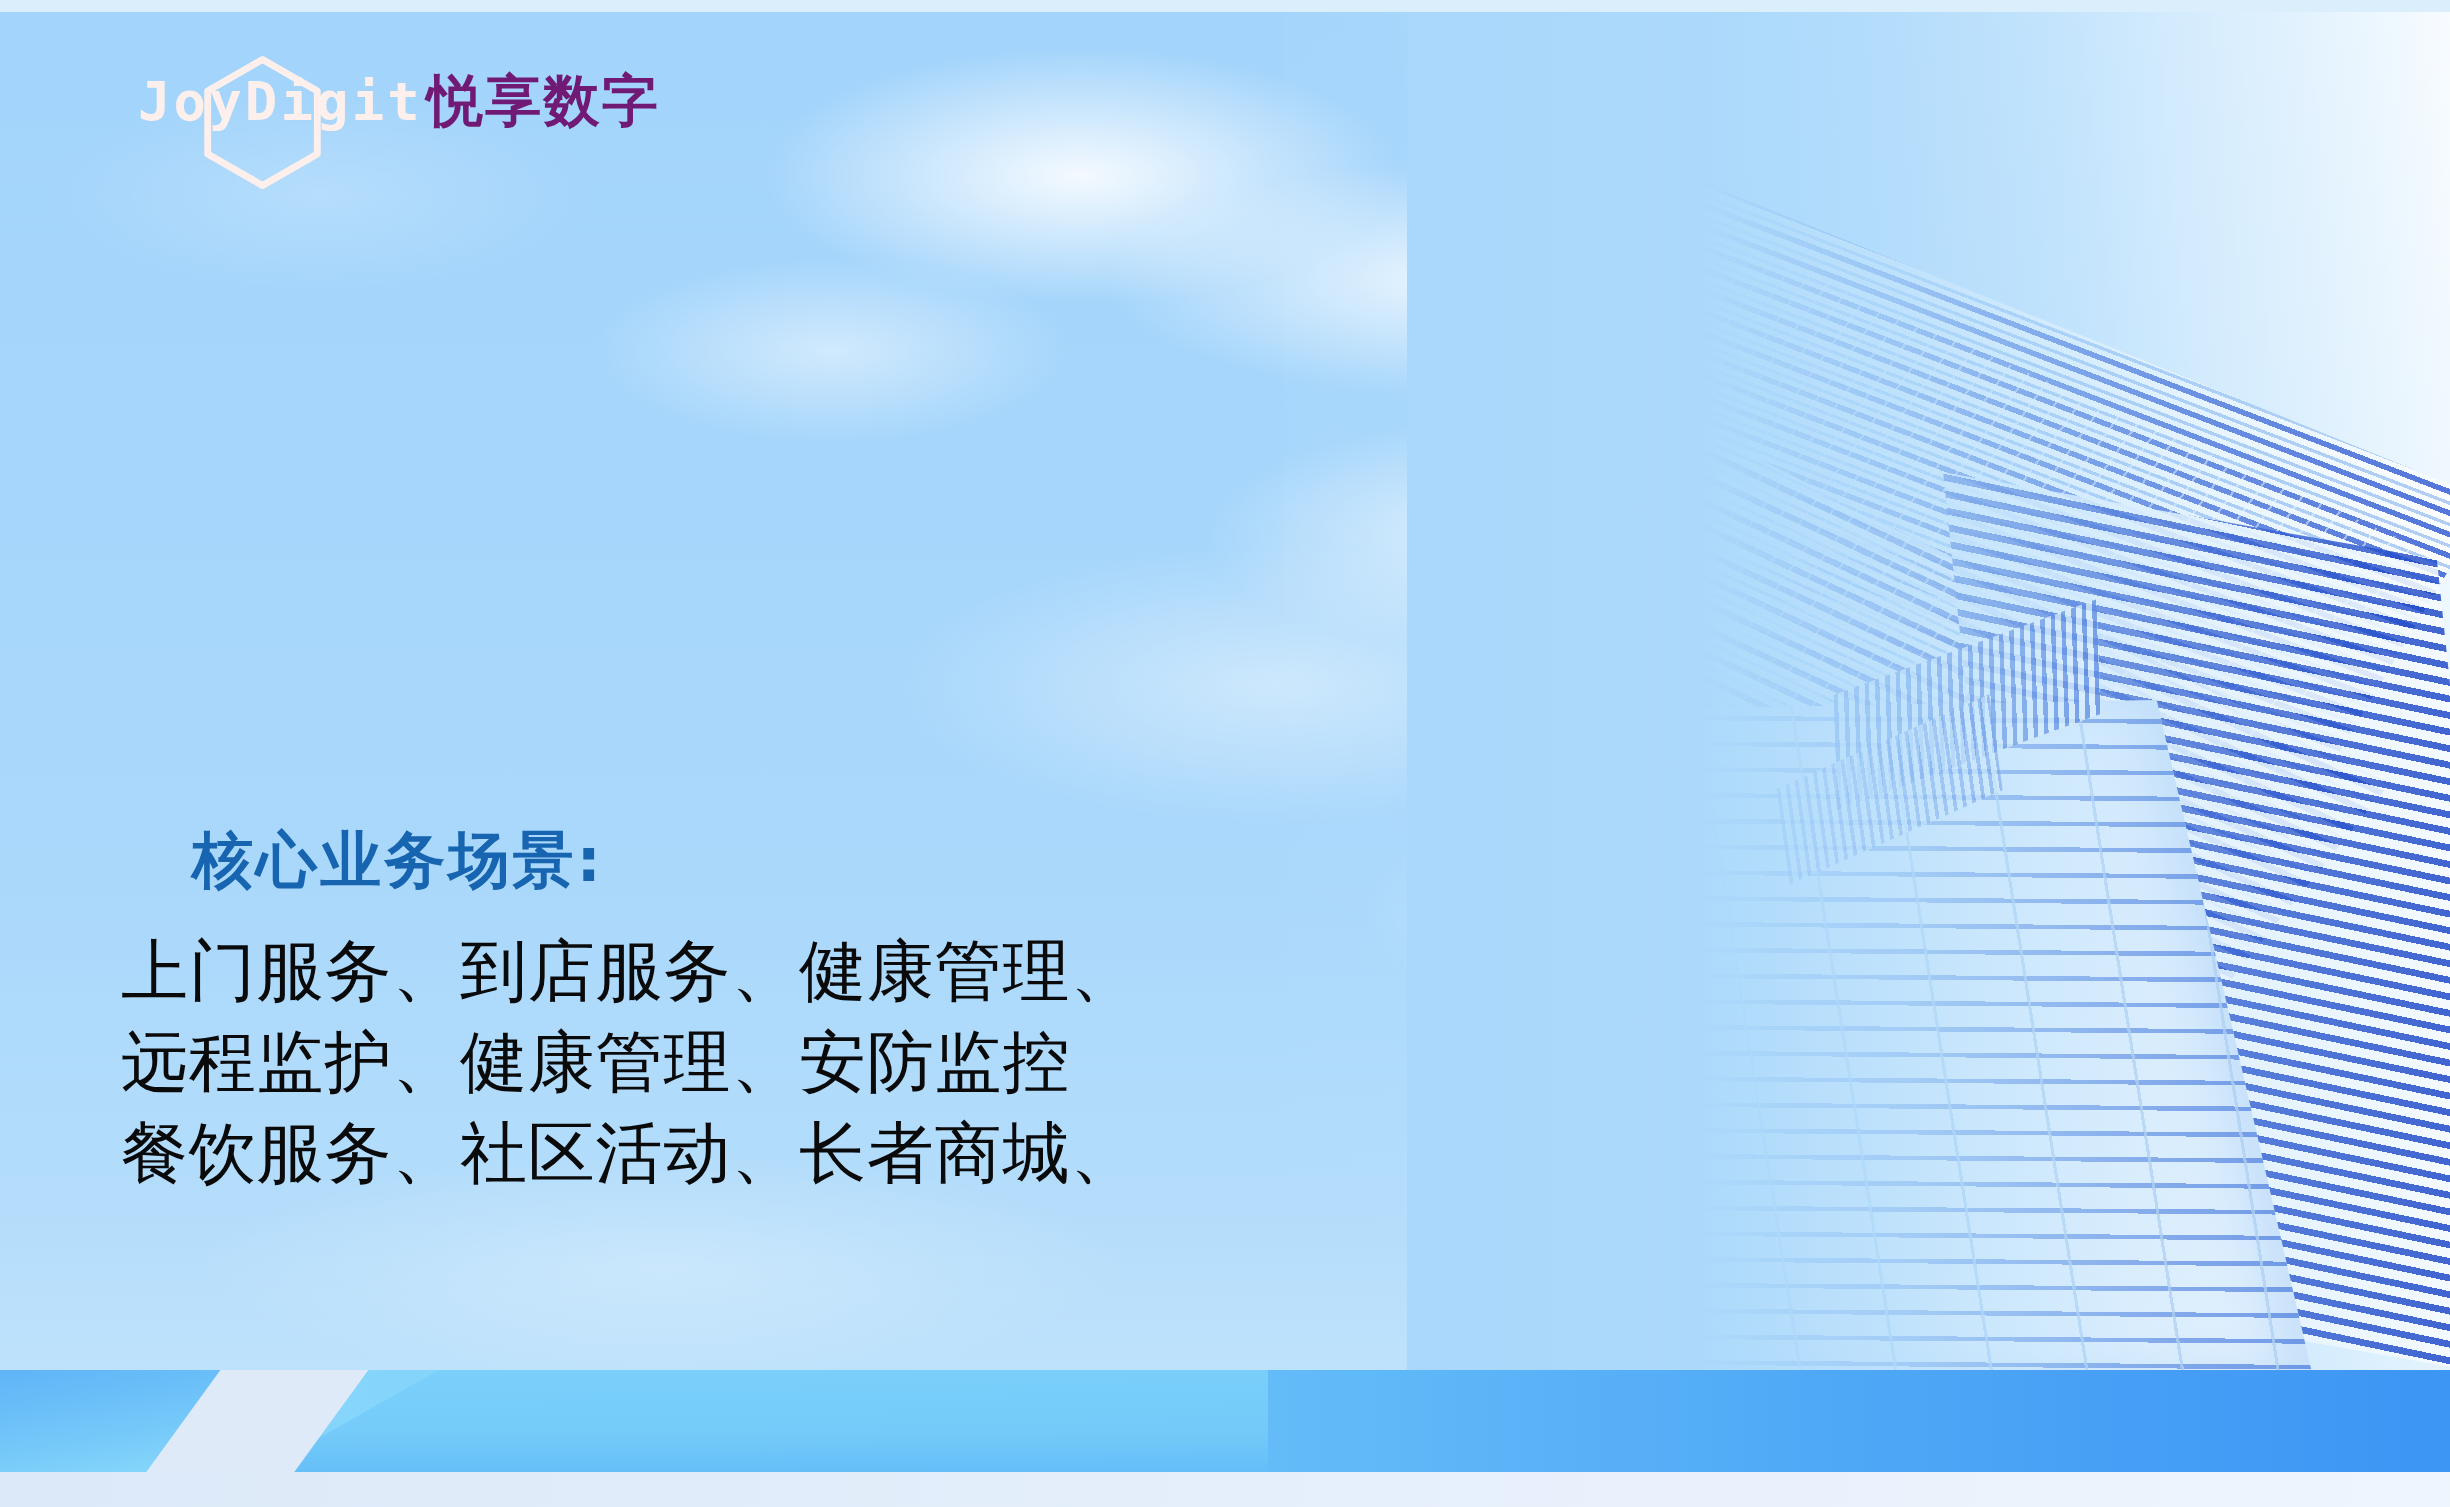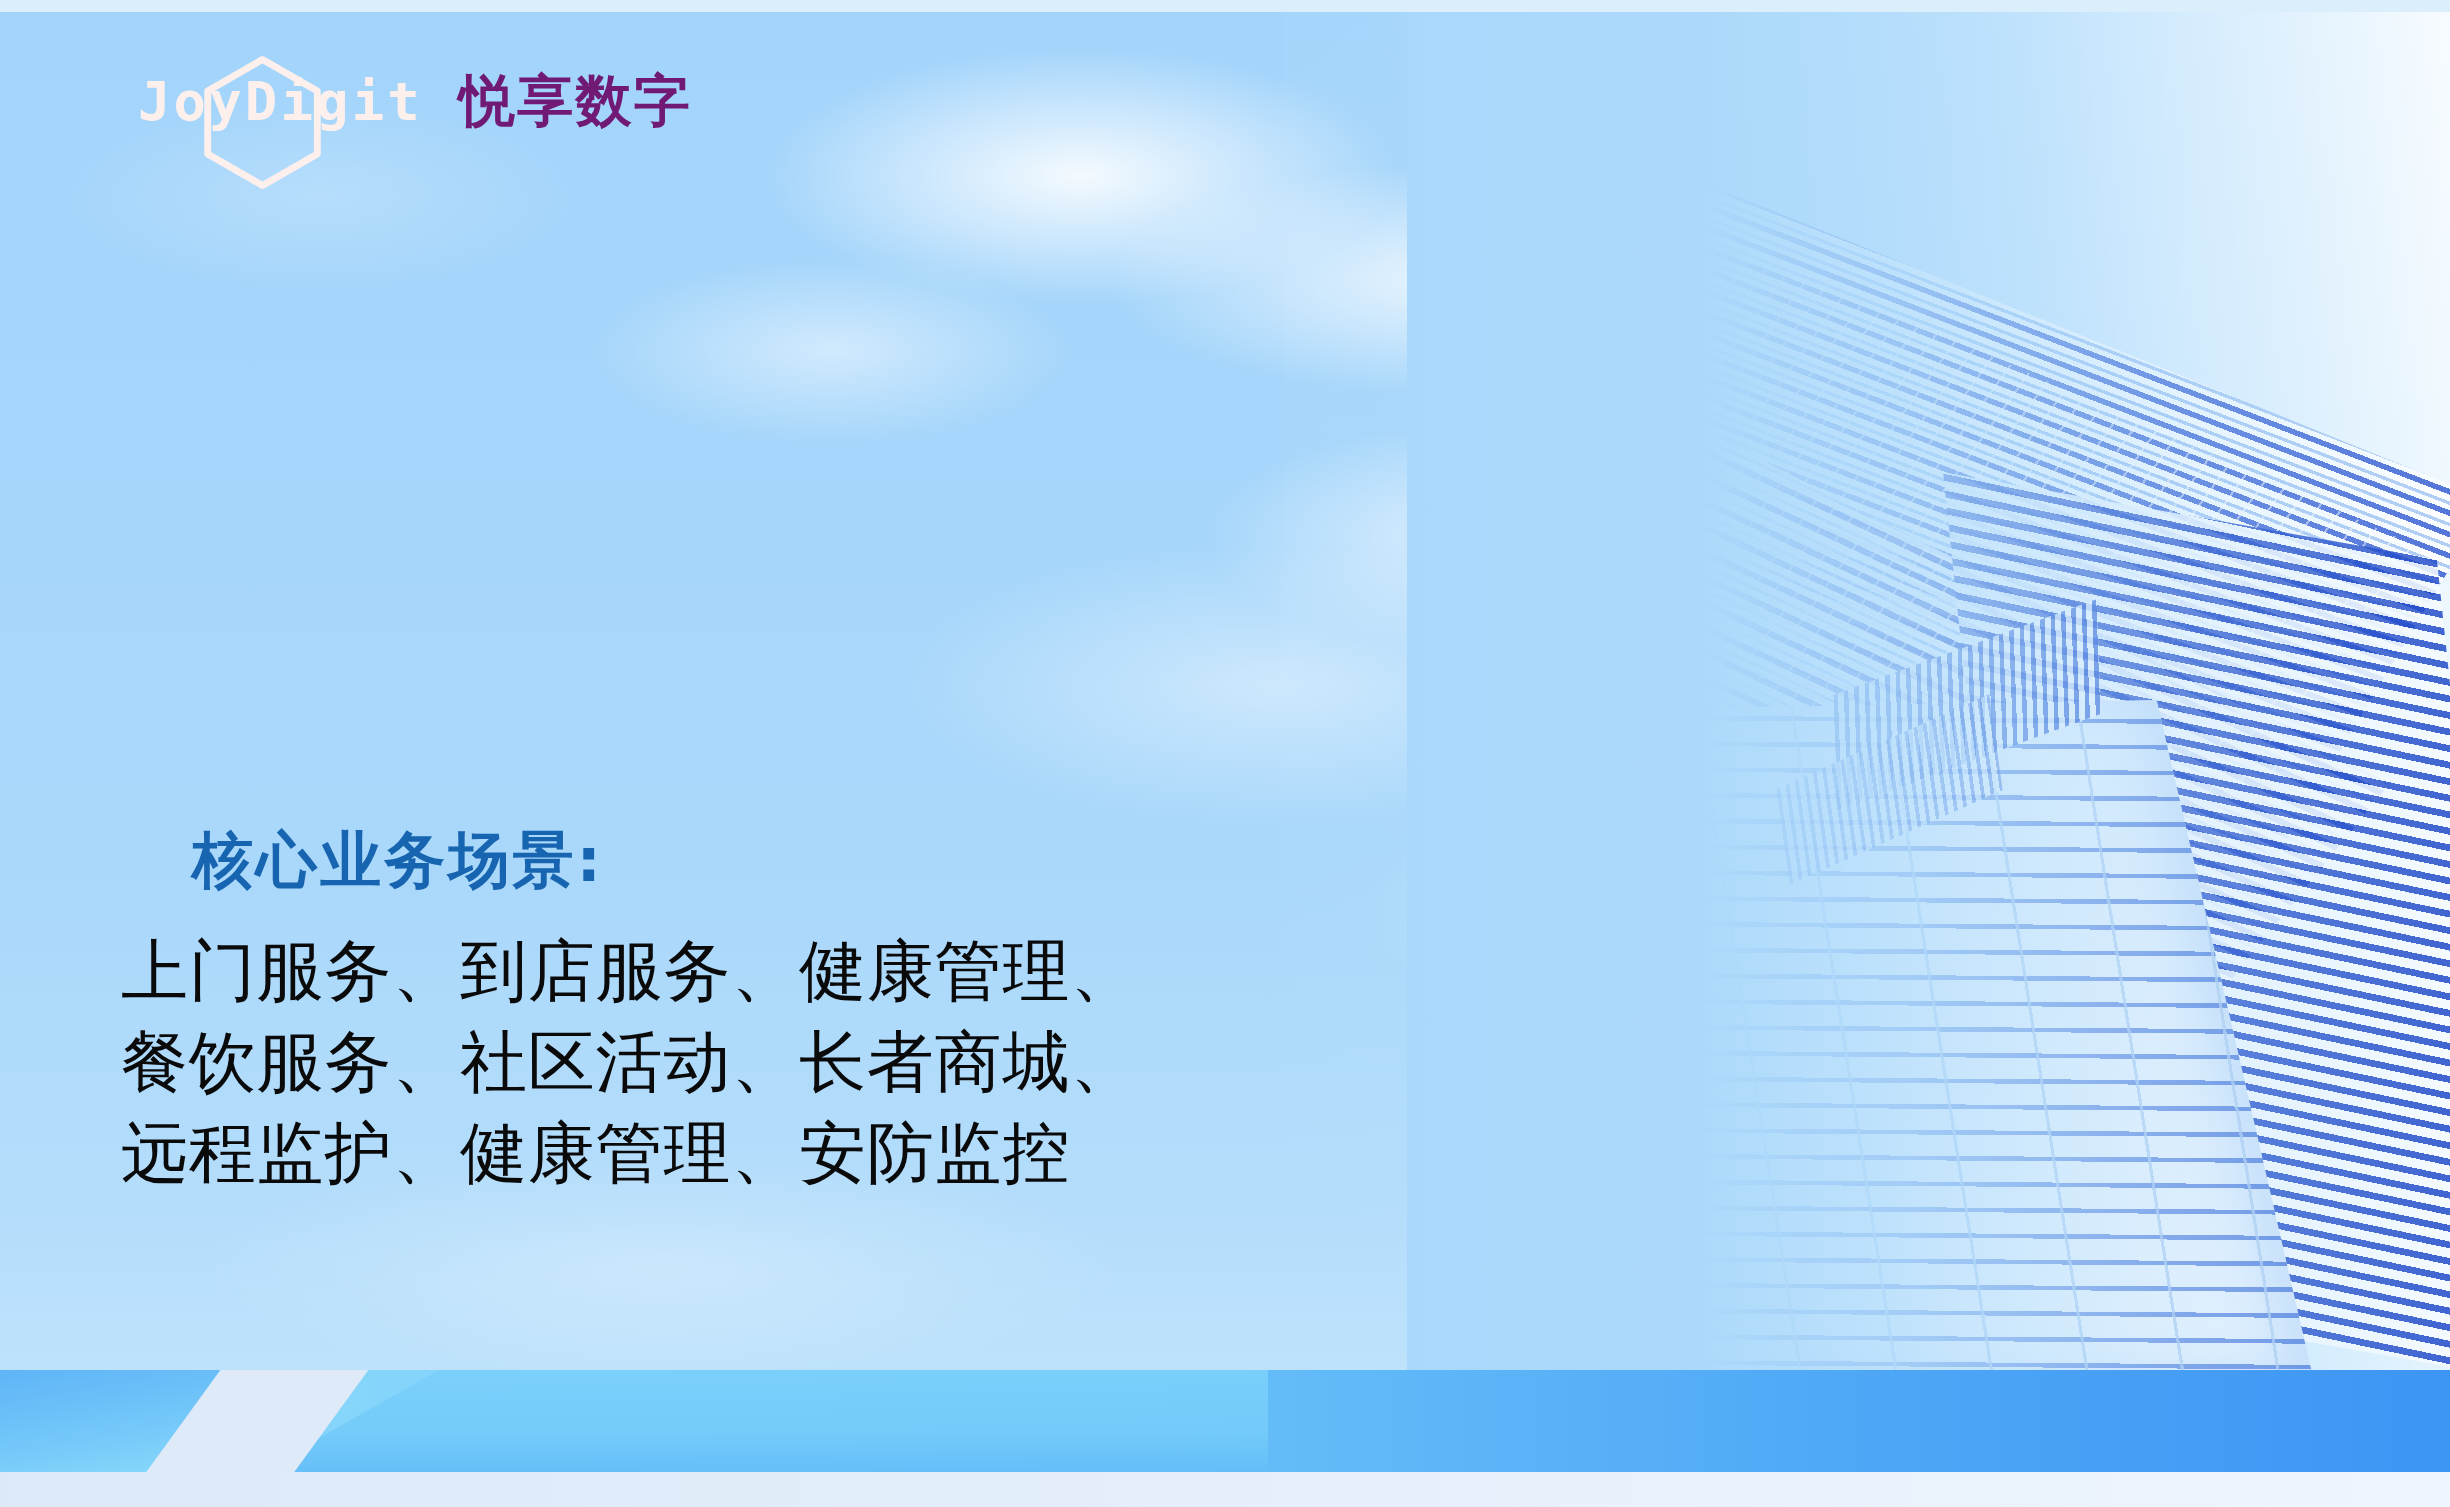--- a/index.html
+++ b/index.html
@@ -208,21 +208,21 @@
   .logo-hex {
     position: absolute;
     left: 56px; top: -4.7px;
     width: 137px; height: 137px;
   }
   .logo-wordmark {
     position: absolute;
     left: 0; top: 14px;
     display: flex;
     align-items: baseline;
-    gap: 36px;
+    gap: 4px;
     white-space: nowrap;
     justify-content: flex-end;
   }
   .logo-latin {
     font-family: "DejaVu Sans Mono", "Liberation Mono", monospace;
     font-size: 54px;
     font-weight: 700;
     letter-spacing: 3.1px;
     color: #fdf0ec;
     line-height: 1;
@@ -368,22 +368,22 @@
       <span class="logo-latin">JoyDigit</span>
       <span class="logo-cn">悦享数字</span>
     </div>
   </div>
 
 
   <h2 class="section-heading">核心业务场景:</h2>
 
   <div class="scene-list">
     <div class="scene-line">上门服务、到店服务、健康管理、</div>
+    <div class="scene-line">远程监护、健康管理、安防监控</div>
     <div class="scene-line">餐饮服务、社区活动、长者商城、</div>
-    <div class="scene-line">远程监护、健康管理、安防监控</div>
   </div>
 
   <div class="bottom-band">
     <div class="band-bar"></div>
     <div class="band-left-block"></div>
     <div class="band-mid-block"></div>
     <div class="band-slash"></div>
     <div class="band-baseline"></div>
   </div>
 

